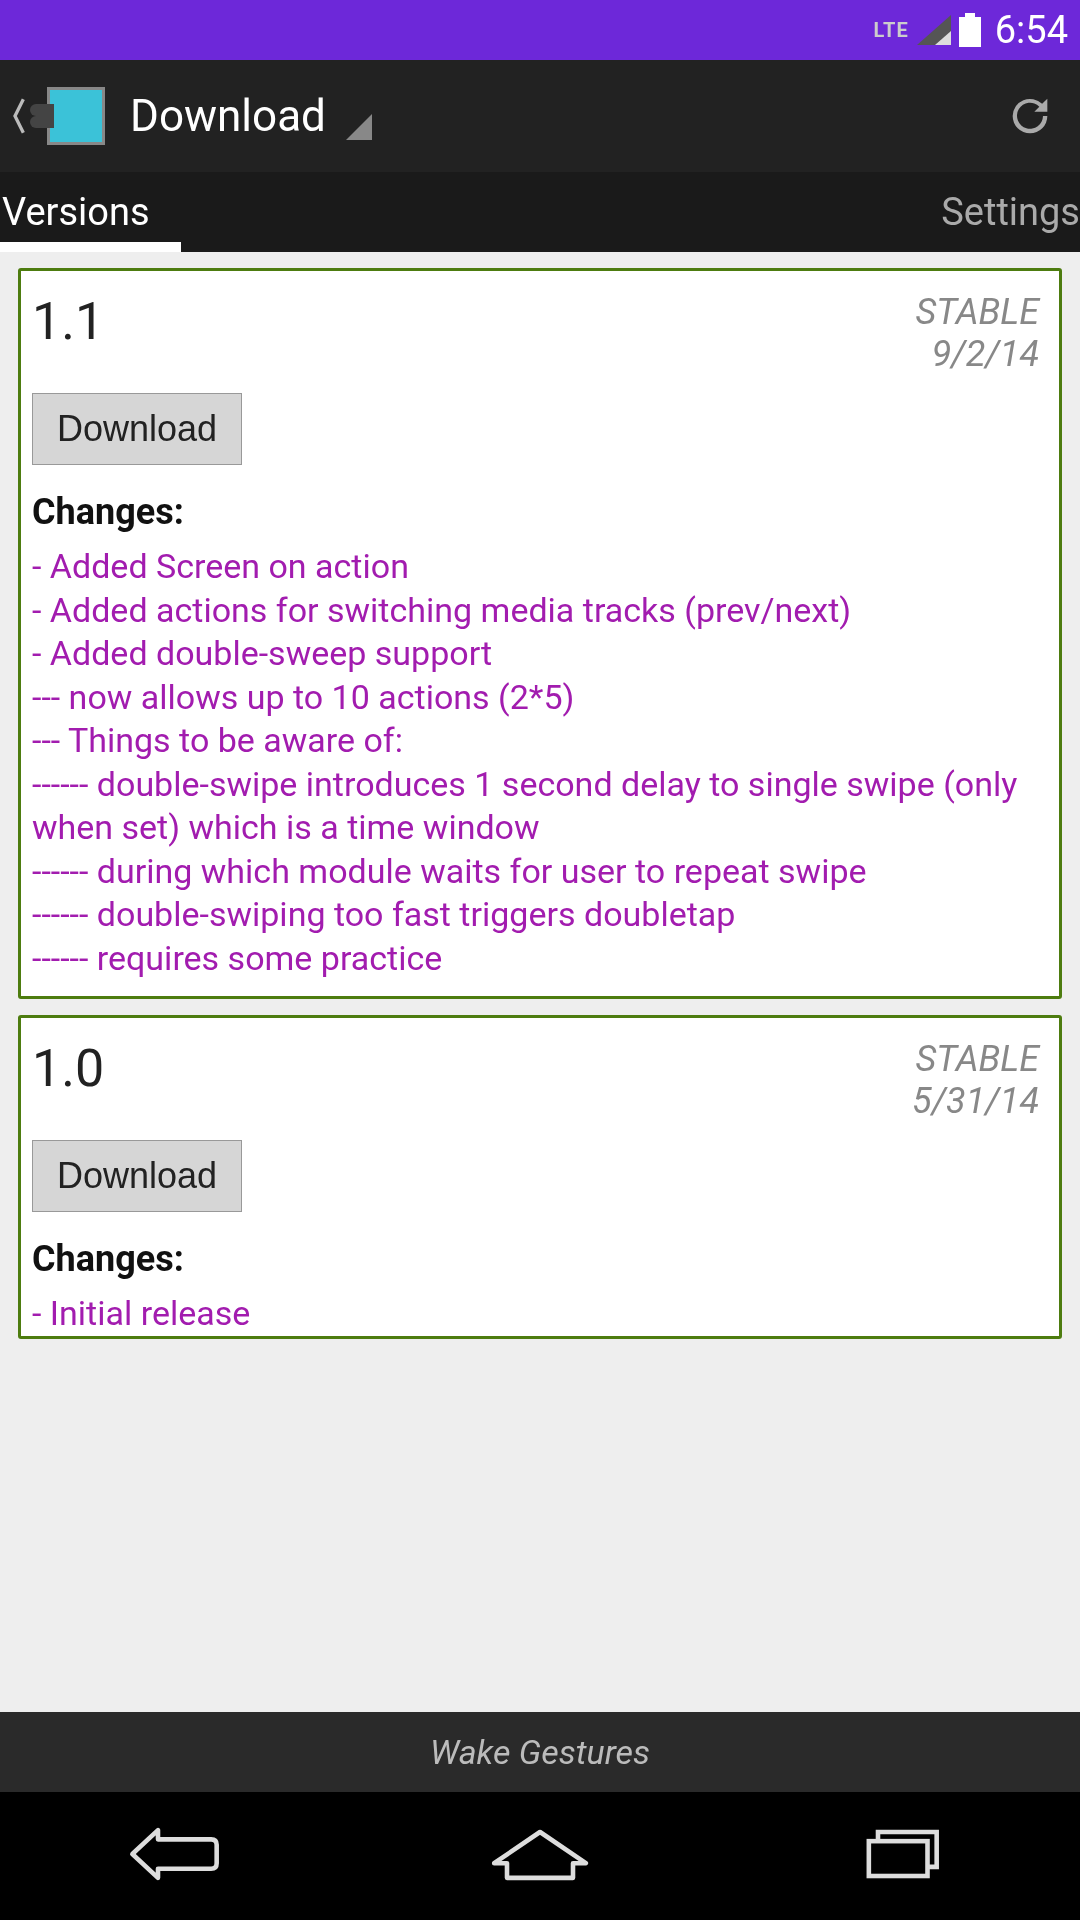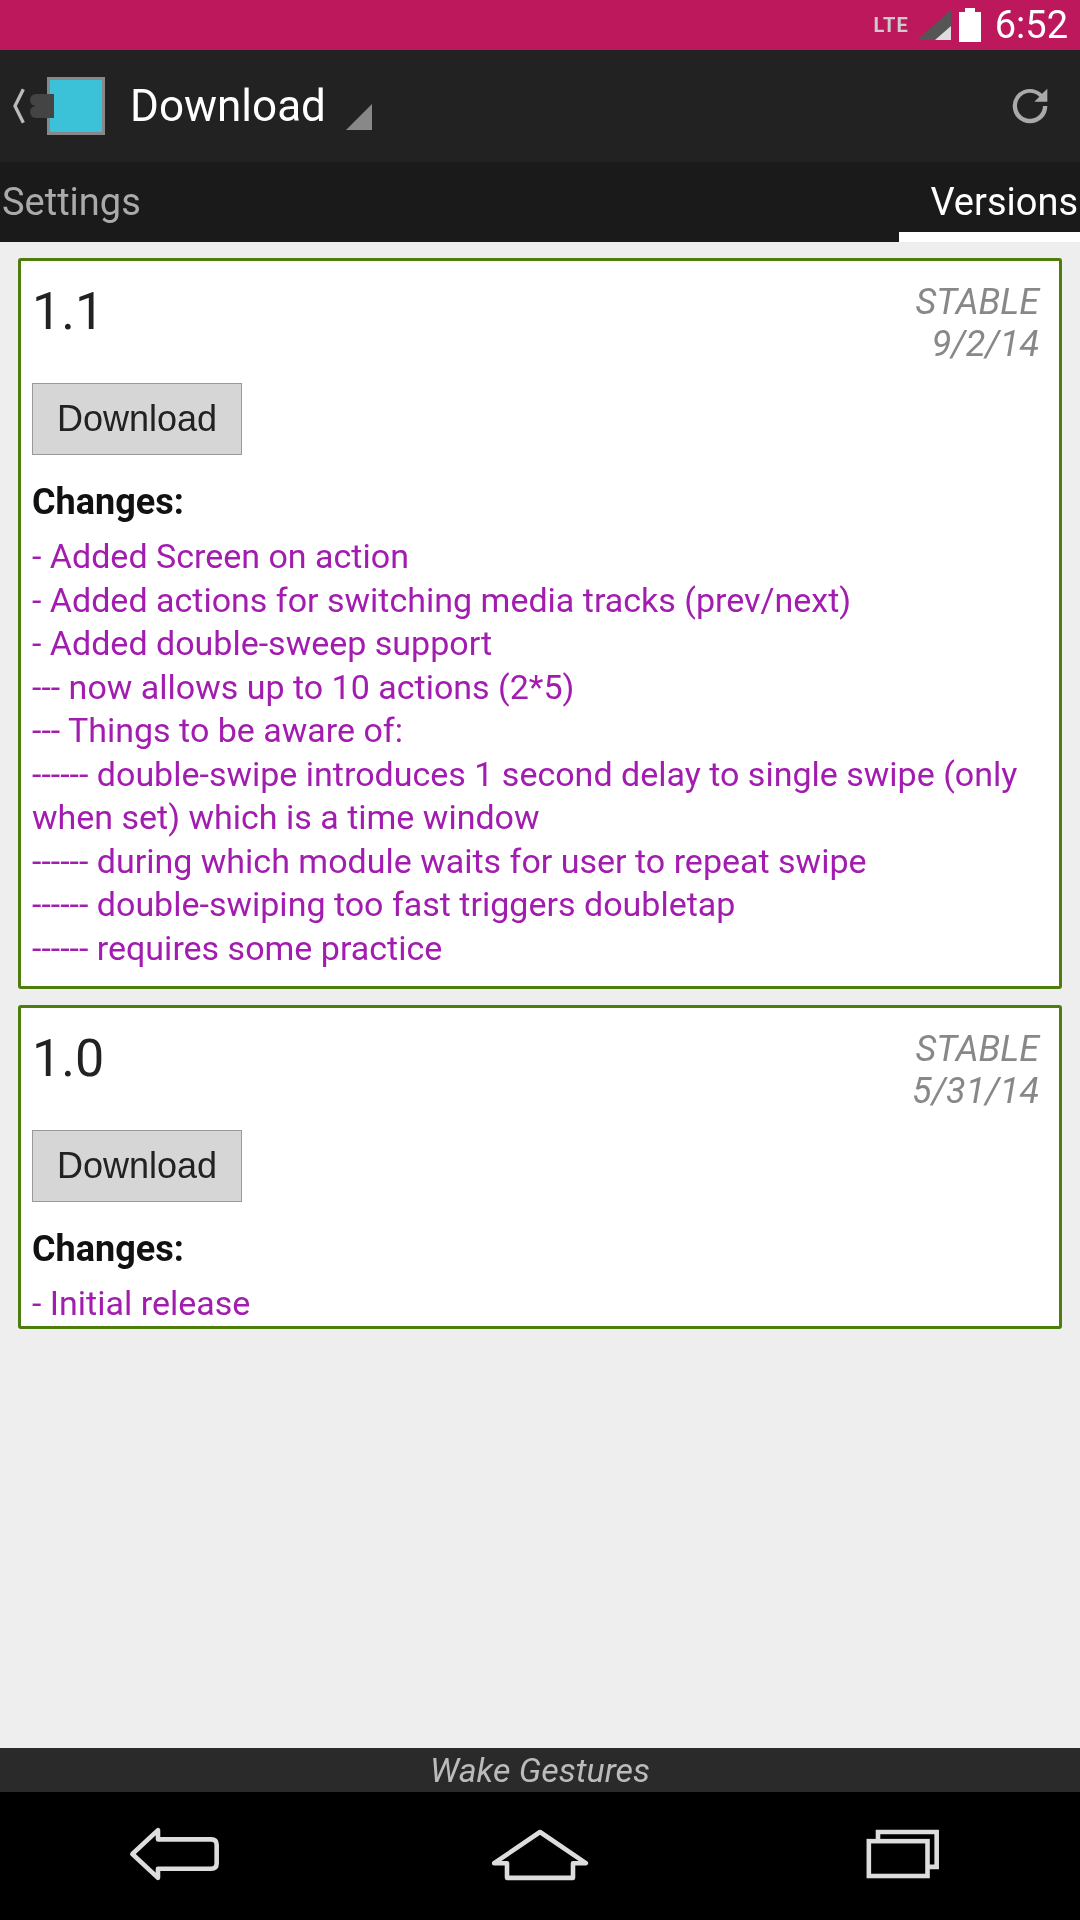--- a/index.html
+++ b/index.html
@@ -1,20 +1,20 @@
 <!DOCTYPE html>
 <html><head>
 <meta charset="utf-8">
 <style>
   * { margin: 0; padding: 0; box-sizing: border-box; }
   html, body { width: 1080px; height: 1920px; overflow: hidden; font-family: Roboto, "Helvetica Neue", Arial, sans-serif; background: #000; }
   .screen { width: 1080px; height: 1920px; background: #000; position: relative; display: flex; flex-direction: column; }
 
   
-  .status-bar { height: 50px; background: #be185d; display: flex; align-items: center; justify-content: flex-end; padding: 0 12px; gap: 8px; }
+  .status-bar { height: 60px; background: #6d28d9; display: flex; align-items: center; justify-content: flex-end; padding: 0 12px; gap: 8px; }
   .status-bar .lte { color: #ccc; font-size: 20px; font-weight: 700; letter-spacing: 1px; }
   .status-bar .signal { position: relative; width: 34px; height: 30px; }
   .status-bar .signal .tri-bg { position:absolute; bottom:0; right:0; width:0; height:0; border-style:solid; border-width:0 0 30px 34px; border-color: transparent transparent #555 transparent; }
   .status-bar .signal .tri-fg { position:absolute; bottom:0; right:0; width:0; height:0; border-style:solid; border-width:0 0 14px 16px; border-color: transparent transparent #ddd transparent; }
   .status-bar .battery { position: relative; width: 22px; height: 34px; }
   .status-bar .battery .cap { position:absolute; top:0; left:6px; width:10px; height:4px; background:#fff; }
   .status-bar .battery .body { position:absolute; top:4px; left:0; width:22px; height:30px; background:#fff; }
   .status-bar .clock { color: #fff; font-size: 38px; font-weight: 400; margin-left: 6px; }
 
   
@@ -47,21 +47,21 @@
   .version-meta { text-align: right; }
   .status-label { font-style: italic; color: #888; font-size: 36px; }
   .date-label { font-style: italic; color: #888; font-size: 36px; }
   .download-btn { margin-top: 18px; background: #d6d6d6; border: 1px solid #999; padding: 14px 24px; font-size: 36px; color: #222; display:inline-block; }
   .changes-heading { font-weight: 700; font-size: 36px; margin-top: 26px; color: #111; }
   .changes-body { font-size: 34px; color: #a21caf; line-height: 1.28; white-space: pre-wrap; margin-top: 12px; }
 
   .card.second { padding-bottom: 0; }
 
   
-  .footer-title { height: 44px; background: #2a2a2a; color: #bbb; font-size: 34px; font-style: italic; display:flex; align-items:center; justify-content:center; }
+  .footer-title { height: 80px; background: #2a2a2a; color: #bbb; font-size: 34px; font-style: italic; display:flex; align-items:center; justify-content:center; }
 
   
   .nav-bar { height: 128px; background: #000; display:flex; align-items:center; justify-content:space-around; }
   .nav-btn svg { width: 110px; height: 60px; stroke: #ddd; fill: none; }
   .nav-btn.home svg { fill: #ddd; stroke: none; }
   .nav-btn.recent svg { stroke: #ddd; fill: none; }
 
 </style>
 </head>
 <body>
@@ -71,21 +71,21 @@
   <div class="status-bar">
     <span class="lte">LTE</span>
     <span class="signal">
       <span class="tri-bg"></span>
         <span class="tri-fg"></span>
     </span>
     <span class="battery">
       <span class="cap"></span>
         <span class="body"></span>
     </span>
-    <span class="clock">6:52</span>
+    <span class="clock">6:54</span>
   </div>
 
   <div class="action-bar">
     <span class="back-chevron">
       <svg viewBox="0 0 24 48" width="20" height="44">
           <path d="M16 4 L6 24 L16 44" stroke="#bbb" stroke-width="4" fill="none"></path>
         </svg>
     </span>
     <span class="app-icon">
       <span class="app-icon-inner"></span>
@@ -95,25 +95,25 @@
       <span class="spinner-tri"></span>
     </span>
     <span class="refresh">
       <svg viewBox="0 0 24 24">
         <path d="M4 12a8 8 0 0 1 13.6-5.6L20 4v6h-6l2.3-2.3A6 6 0 1 0 18 12h2a8 8 0 1 1-16 0z" fill="#aaa"></path>
       </svg>
     </span>
   </div>
 
   <div class="tabs">
+    <div class="tab active">
+      <span>Versions</span>
+    </div>
     <div class="tab right">
       <span>Settings</span>
-    </div>
-    <div class="tab active">
-      <span>Versions</span>
     </div>
   </div>
 
   <div class="content">
 
     <div class="card">
       <div class="card-header">
         <div class="version-num">1.1</div>
         <div class="version-meta">
           <div class="status-label">STABLE</div>

